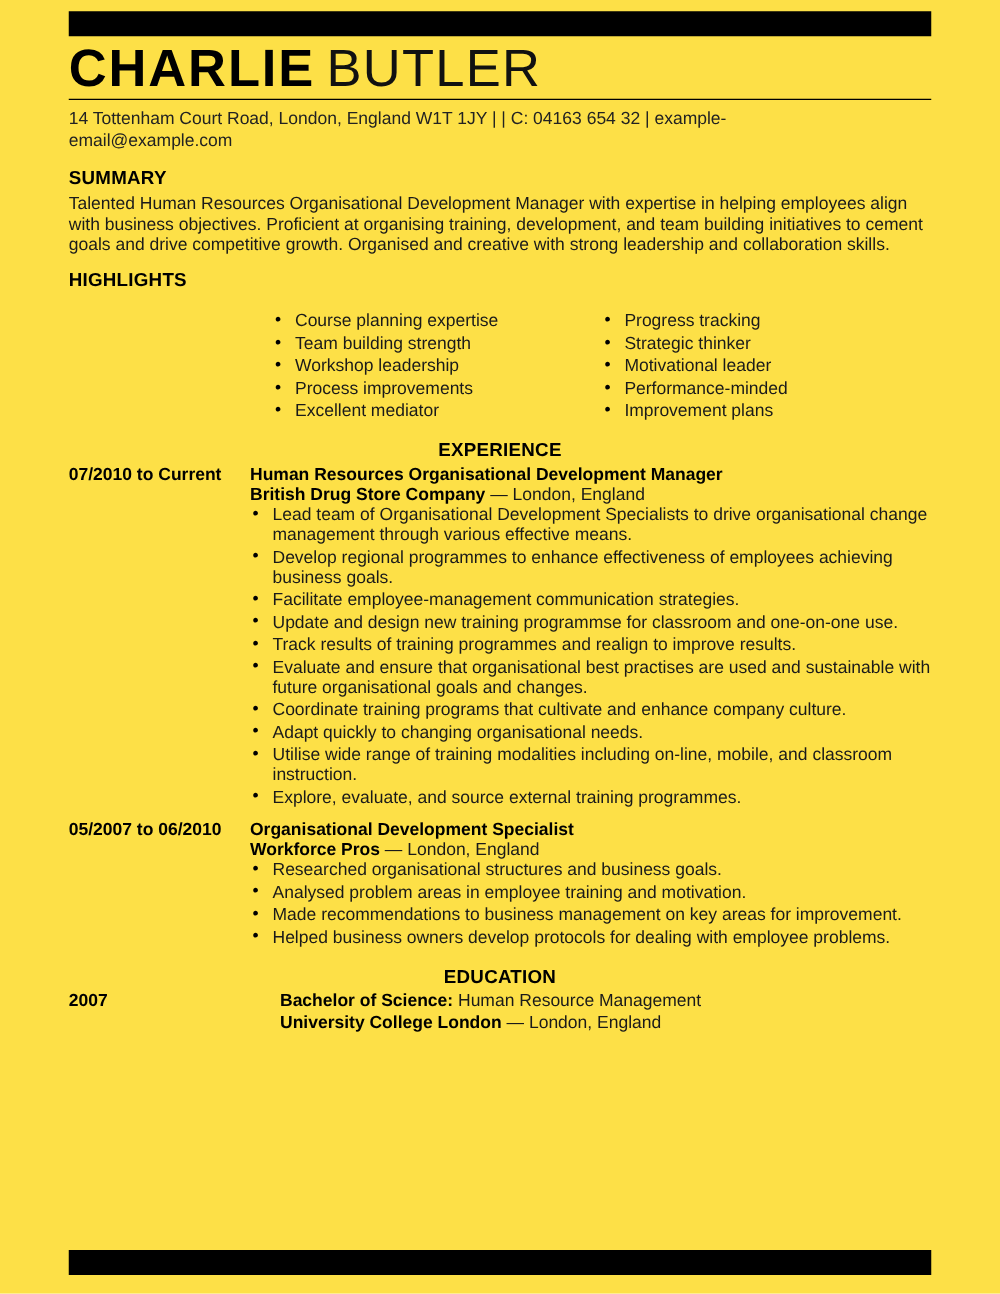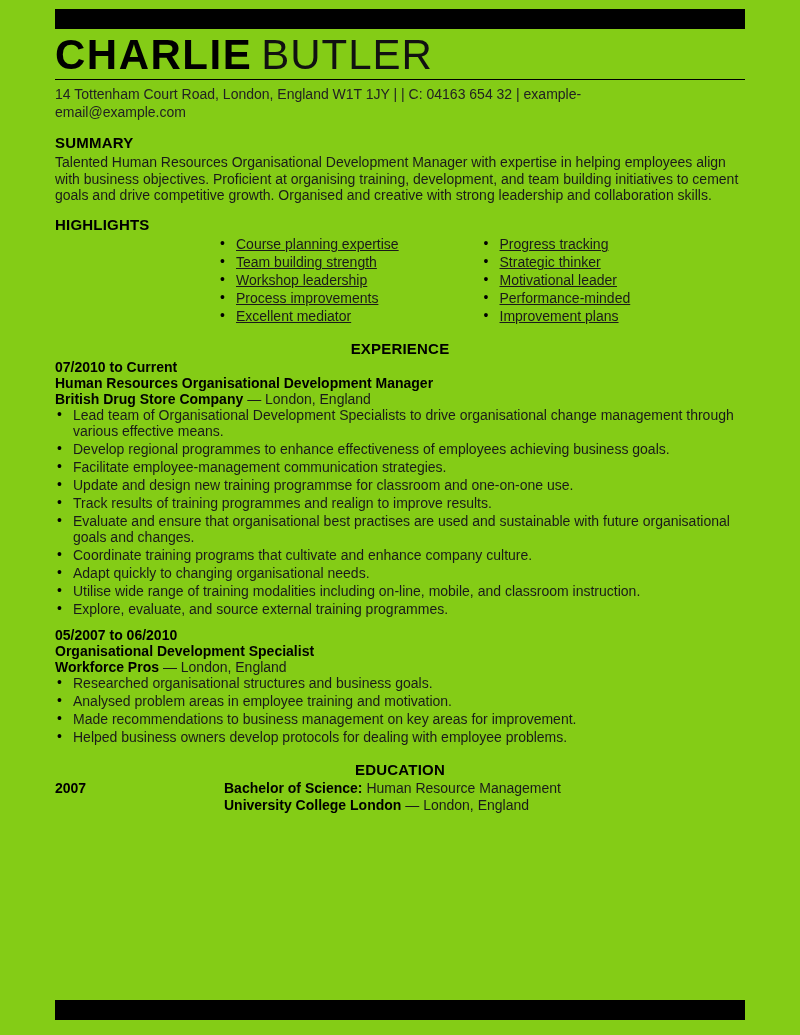--- a/index.html
+++ b/index.html
@@ -1,45 +1,45 @@
 <!DOCTYPE html>
 <html><head>
 <meta charset="utf-8">
 <style>
   * { margin: 0; padding: 0; box-sizing: border-box; }
   html, body { background: #ffffff; }
   body { font-family: "Liberation Sans", sans-serif; color: #1a1a1a; }
   .page {
     width: 800px; height: 1035px; position: relative;
-    background: #84cc16; padding: 9px 55px 0 55px; overflow: hidden;
+    background: #fde047; padding: 9px 55px 0 55px; overflow: hidden;
   }
   .bar { background: #000; height: 20px; }
   .bar.bottom { position: absolute; left: 55px; right: 55px; bottom: 15px; }
   .name { margin-top: 3px; font-size: 42px; line-height: 1.08; color: #000; white-space: nowrap; }
   .name .first { font-weight: 700; letter-spacing: 1.5px; }
   .name .last { font-weight: 400; color: #111; margin-left: 9px; letter-spacing: 1px; }
   .rule { border-bottom: 1.5px solid #000; margin-top: 2px; }
   .contact { margin-top: 6px; font-size: 14px; line-height: 1.25; color: #222; }
   h2.section-heading {
     font-size: 15px; font-weight: 700; color: #000;
     margin-top: 13px; margin-bottom: 3px; letter-spacing: 0.2px;
   }
   .summary-text { font-size: 14px; line-height: 1.17; color: #1a1a1a; }
-  .highlights { display: flex; padding-left: 163px; margin-top: 4px; text-decoration: underline; }
+  .highlights { display: flex; padding-left: 163px; margin-top: 16px; }
   .highlights ul { width: 270px; }
   ul.bullets { list-style: none; }
   ul.bullets li {
     position: relative; padding-left: 18px;
     font-size: 14px; line-height: 1.14; margin-bottom: 2px; color: #1a1a1a;
   }
   ul.bullets li::before { content: "•"; position: absolute; left: 2px; top: -1px; font-size: 14px; color: #000; }
   .row { display: flex; align-items: flex-start; }
   .row .left-col { width: 145px; flex-shrink: 0; font-size: 14px; font-weight: 700; color: #000; }
   .row .right-col { flex: 1; }
-  .job { margin-bottom: 7px; flex-direction: column; }
+  .job { margin-bottom: 7px; }
   .job-title { font-size: 14px; font-weight: 700; color: #000; line-height: 1.15; }
   .company-line { font-size: 14px; line-height: 1.15; margin-bottom: 1px; }
   .company-line .co, .edu-line .strong { font-weight: 700; color: #000; }
   .edu-line { font-size: 14px; line-height: 1.2; padding-left: 24px; }
   .experience-section h2, .education-section h2 { margin-bottom: 2px; text-align: center; }
 </style>
 </head>
 <body>
 
 <div class="page">

